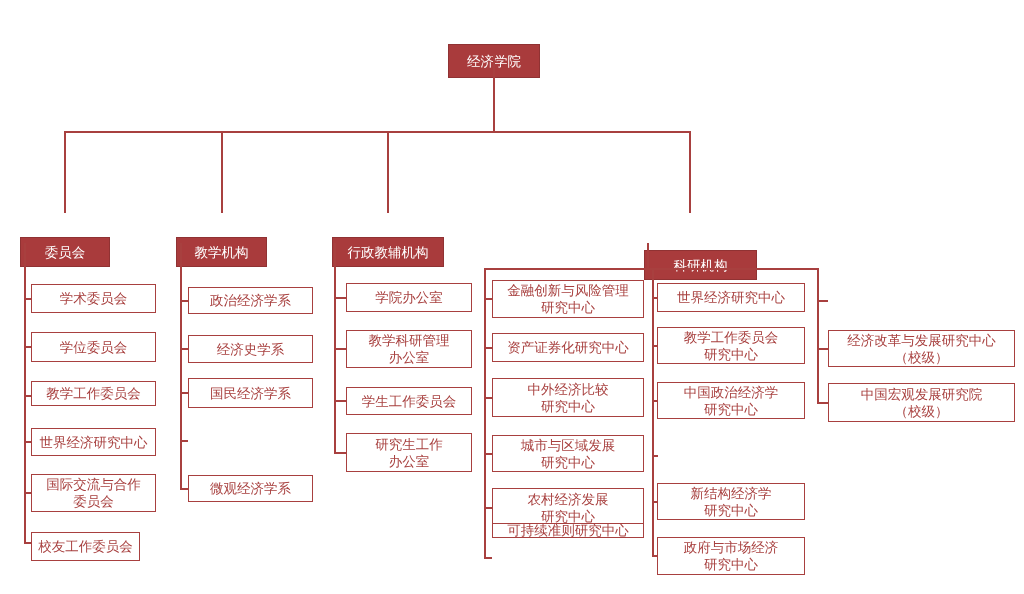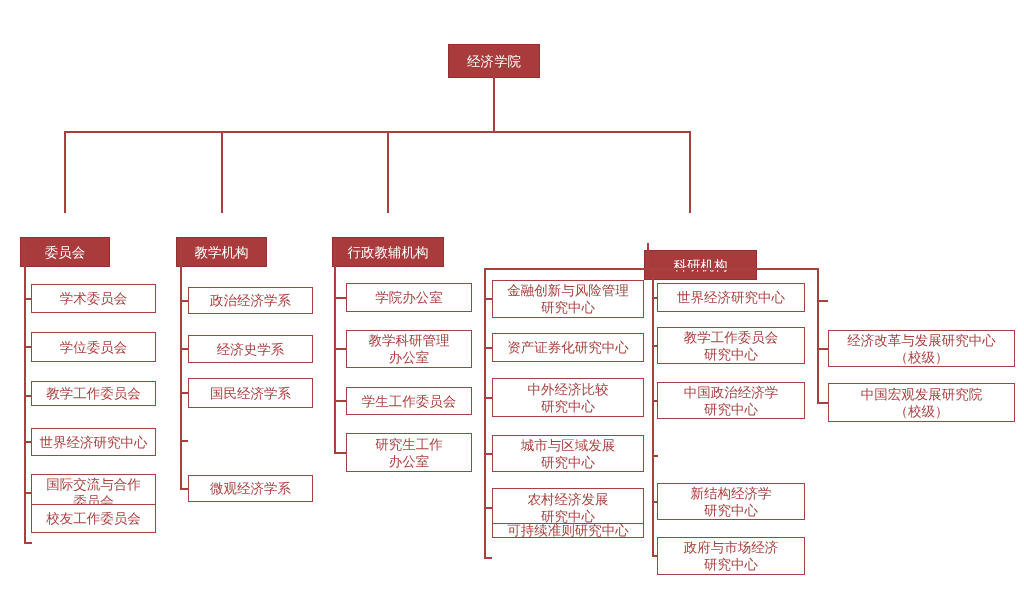--- a/index.html
+++ b/index.html
@@ -58,21 +58,21 @@
   <div class="ln h" style="left:24px;top:441px;width:8px"></div>
   <div class="ln h" style="left:24px;top:492px;width:8px"></div>
   <div class="ln h" style="left:24px;top:542px;width:8px"></div>
 
   <div class="node child" style="left:31px;top:284px;width:125px;height:29px">学术委员会</div>
   <div class="node child" style="left:31px;top:332px;width:125px;height:30px">学位委员会</div>
   <div class="node child" style="left:31px;top:381px;width:125px;height:25px">教学工作委员会</div>
   <div class="node child" style="left:31px;top:428px;width:125px;height:28px">世界经济研究中心</div>
   <div class="node child" style="left:31px;top:474px;width:125px;height:38px">国际交流与合作
 委员会</div>
-  <div class="node child" style="left:31px;top:504px;width:125px;height:29px">校友工作委员会</div>
+  <div class="node child" style="left:31px;top:532px;width:109px;height:29px">校友工作委员会</div>
 
   <div class="ln v" style="left:180px;top:243px;height:246px"></div>
   <div class="ln h" style="left:180px;top:300px;width:8px"></div>
   <div class="ln h" style="left:180px;top:348px;width:8px"></div>
   <div class="ln h" style="left:180px;top:392px;width:8px"></div>
   <div class="ln h" style="left:180px;top:440px;width:8px"></div>
   <div class="ln h" style="left:180px;top:488px;width:8px"></div>
 
   <div class="node child" style="left:188px;top:287px;width:125px;height:27px">政治经济学系</div>
   <div class="node child" style="left:188px;top:335px;width:125px;height:28px">经济史学系</div>

